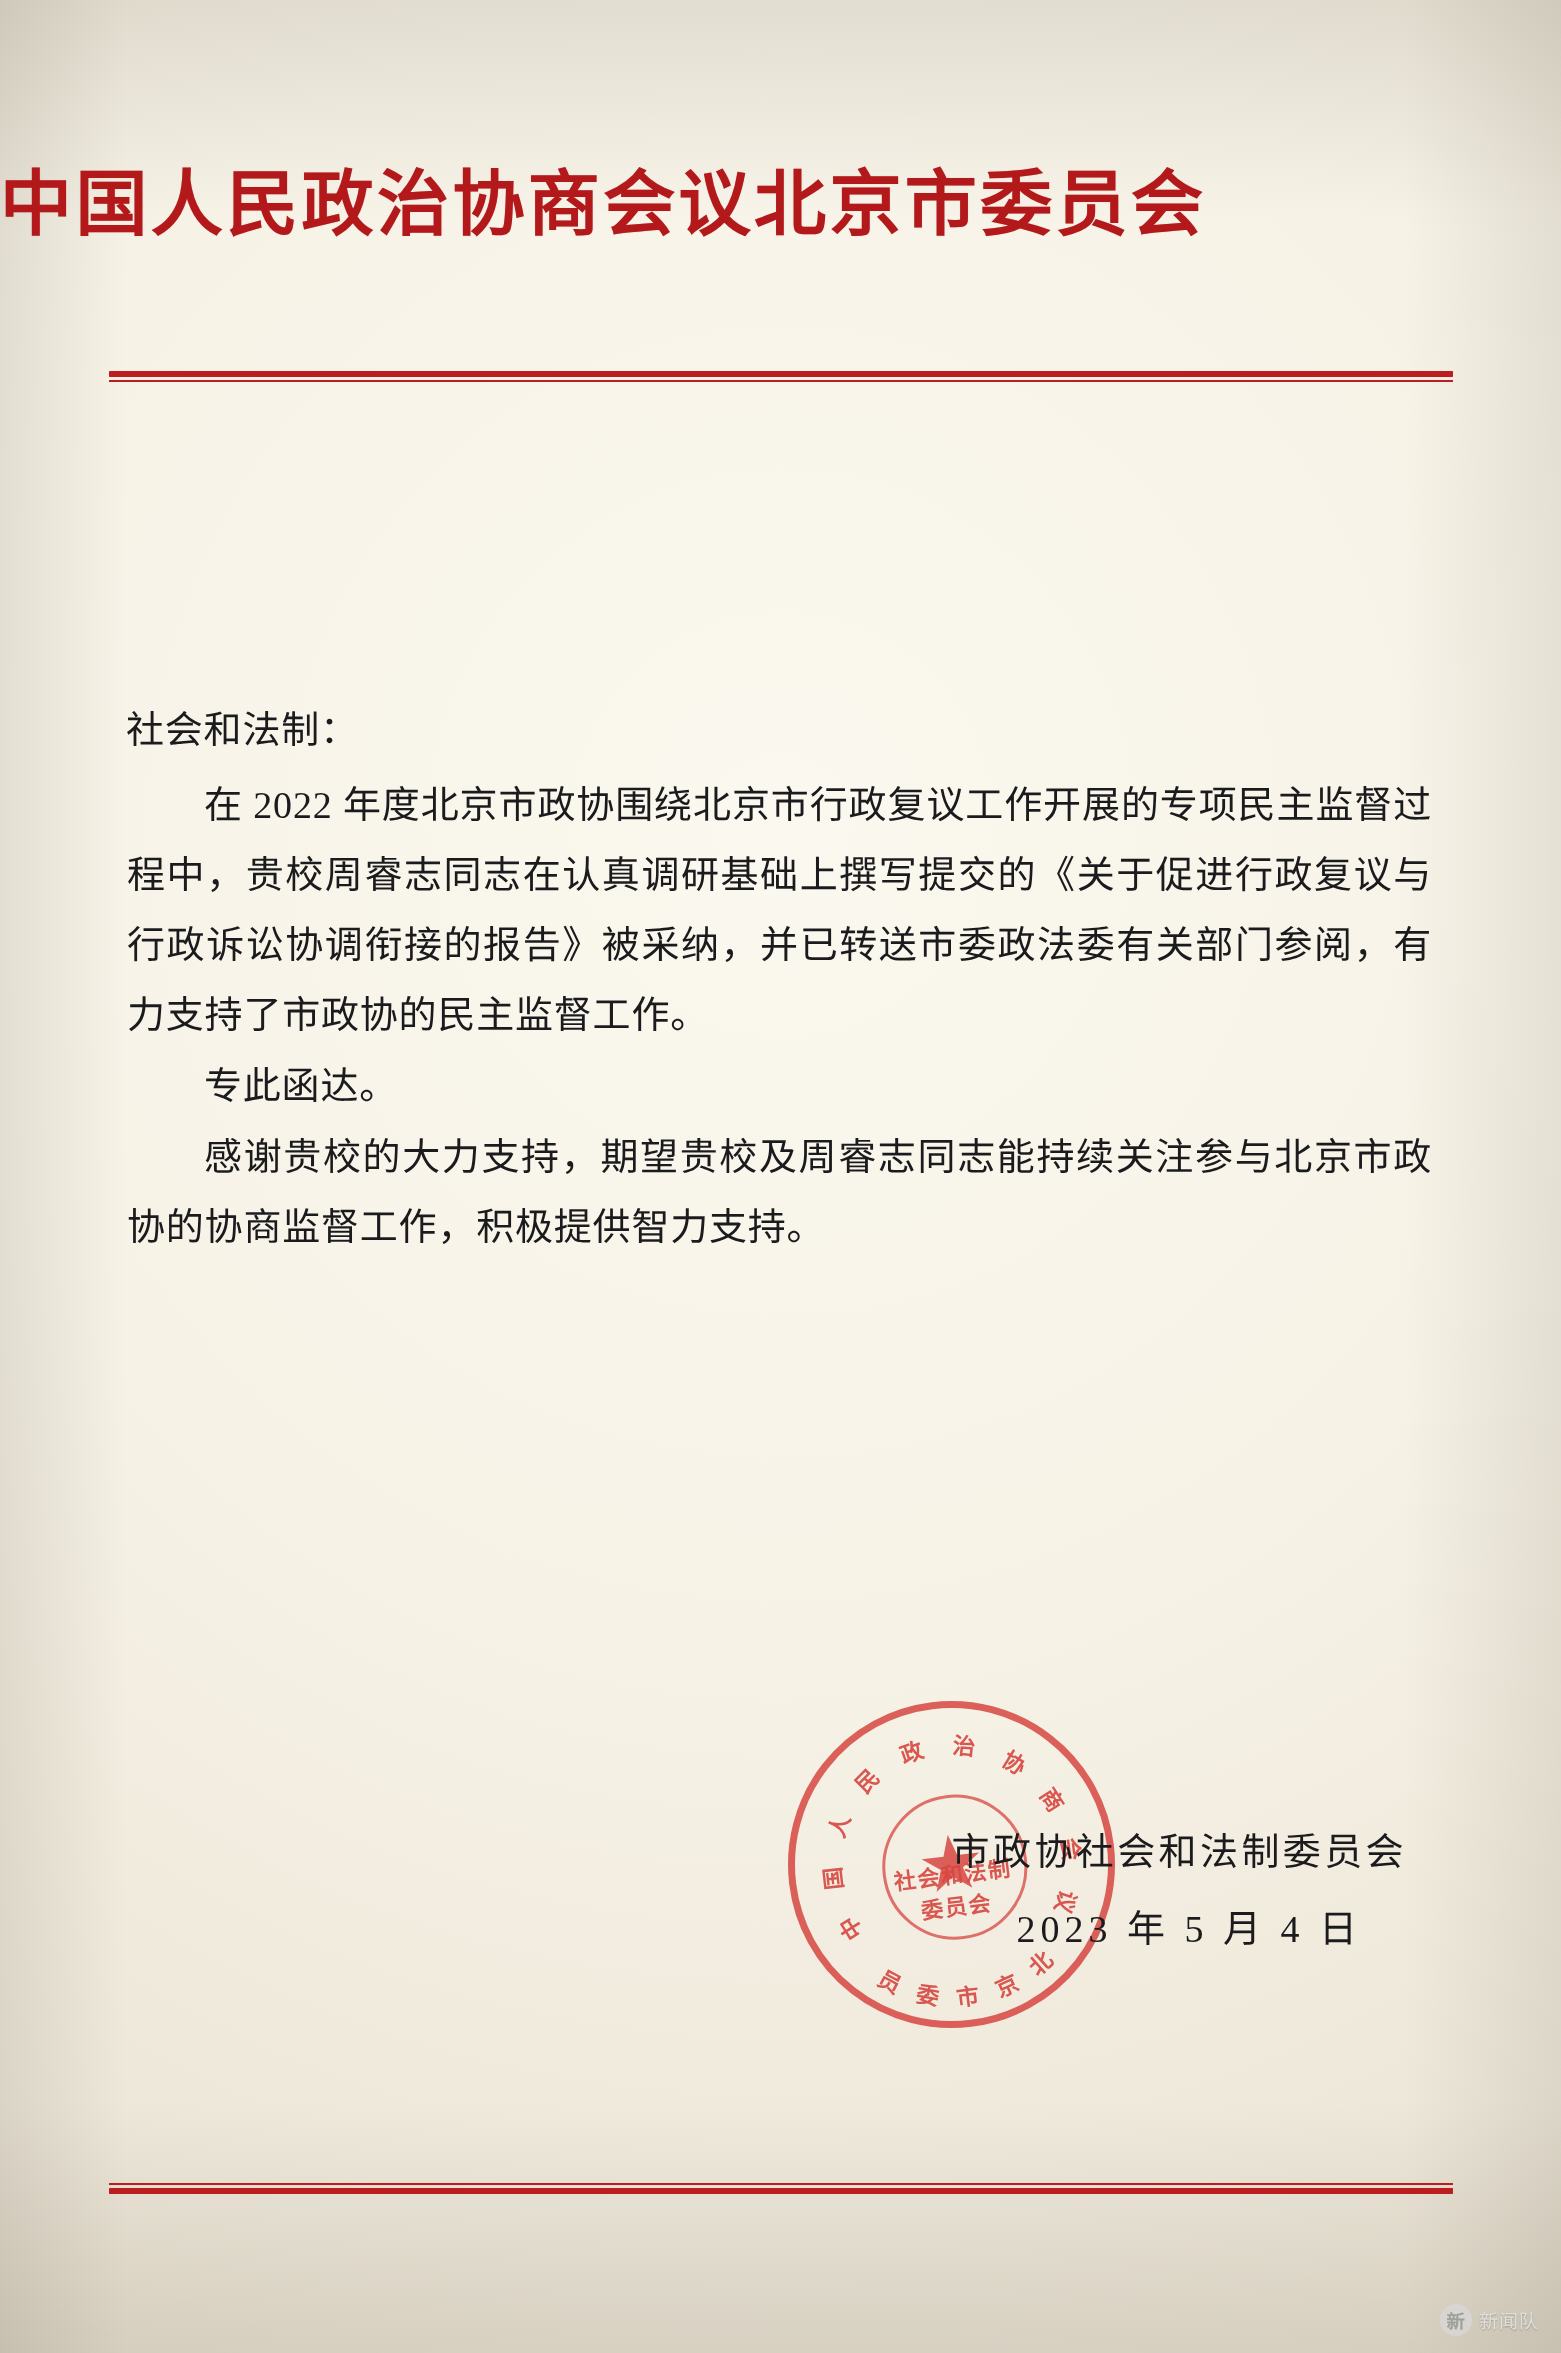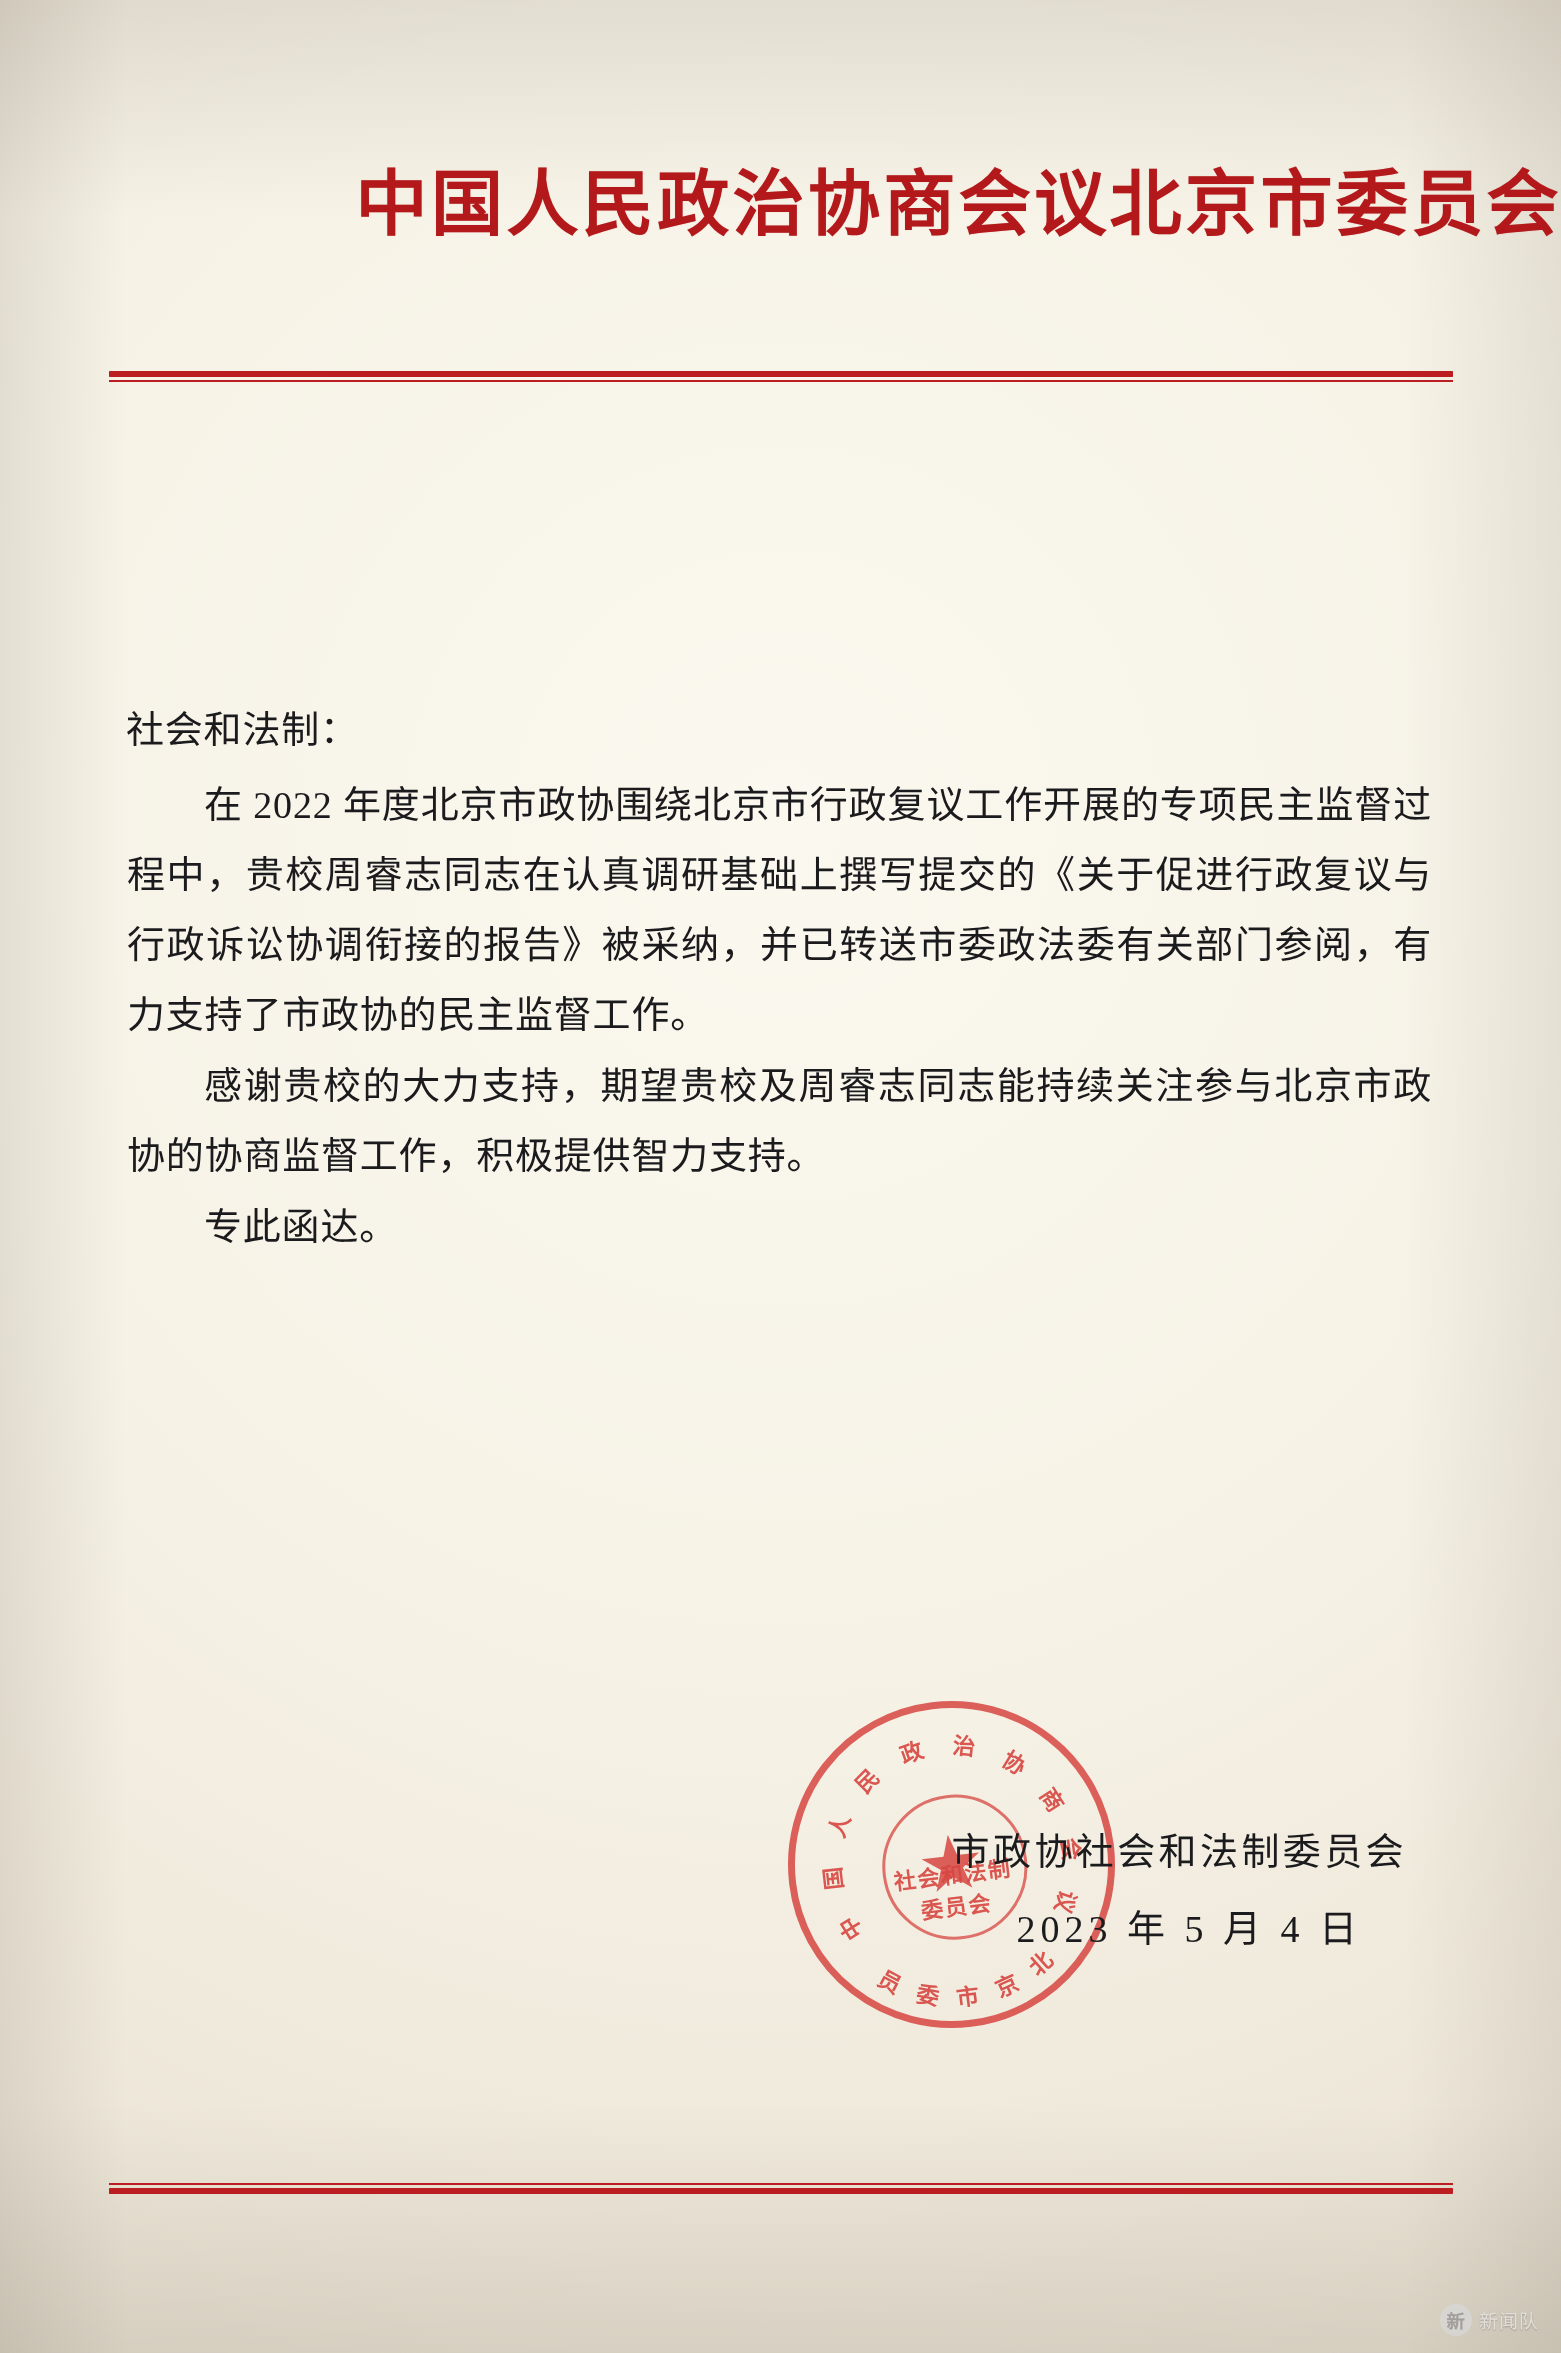--- a/index.html
+++ b/index.html
@@ -43,21 +43,21 @@
     position: absolute; left: 0; bottom: 0; width: 100%; height: 251px;
     background: linear-gradient(to top, rgba(120,112,96,0.18), rgba(120,112,96,0));
     pointer-events: none;
   }
 
   
   .masthead {
     position: absolute;
     left: 0; right: 0;
     top: 168px;
-    text-align: right;
+    text-align: left;
     color: #b3181b;
     font-family: "DejaVu Serif", "Liberation Serif", serif;
     font-weight: bold;
     font-size: 72px;
     letter-spacing: 3.4px;
     line-height: 1;
     text-shadow: 0 0 0.8px rgba(160,20,20,0.35);
     white-space: nowrap;
   }
 
@@ -253,22 +253,22 @@
 
   <div class="rule-top">
     <div class="thick"></div>
     <div class="thin"></div>
   </div>
 
 
   <div class="body-block">
     <p class="addressee">社会和法制：</p>
     <p class="para">在 2022 年度北京市政协围绕北京市行政复议工作开展的专项民主监督过程中，贵校周睿志同志在认真调研基础上撰写提交的《关于促进行政复议与行政诉讼协调衔接的报告》被采纳，并已转送市委政法委有关部门参阅，有力支持了市政协的民主监督工作。</p>
+    <p class="para">专此函达。</p>
     <p class="para">感谢贵校的大力支持，期望贵校及周睿志同志能持续关注参与北京市政协的协商监督工作，积极提供智力支持。</p>
-    <p class="para">专此函达。</p>
   </div>
 
   <div class="seal">
     <div class="ring-outer"></div>
     <div class="ring-inner"></div>
     <div class="star">★</div>
     <div class="arc-text" id="seal-arc">
         <span style="transform: rotate(-115deg) translate(0px, -126px) rotate(0deg) translate(-0.5em, -0.5em);">中</span>
         <span style="transform: rotate(-89.4444deg) translate(0px, -126px) rotate(0deg) translate(-0.5em, -0.5em);">国</span>
         <span style="transform: rotate(-63.8889deg) translate(0px, -126px) rotate(0deg) translate(-0.5em, -0.5em);">人</span>

